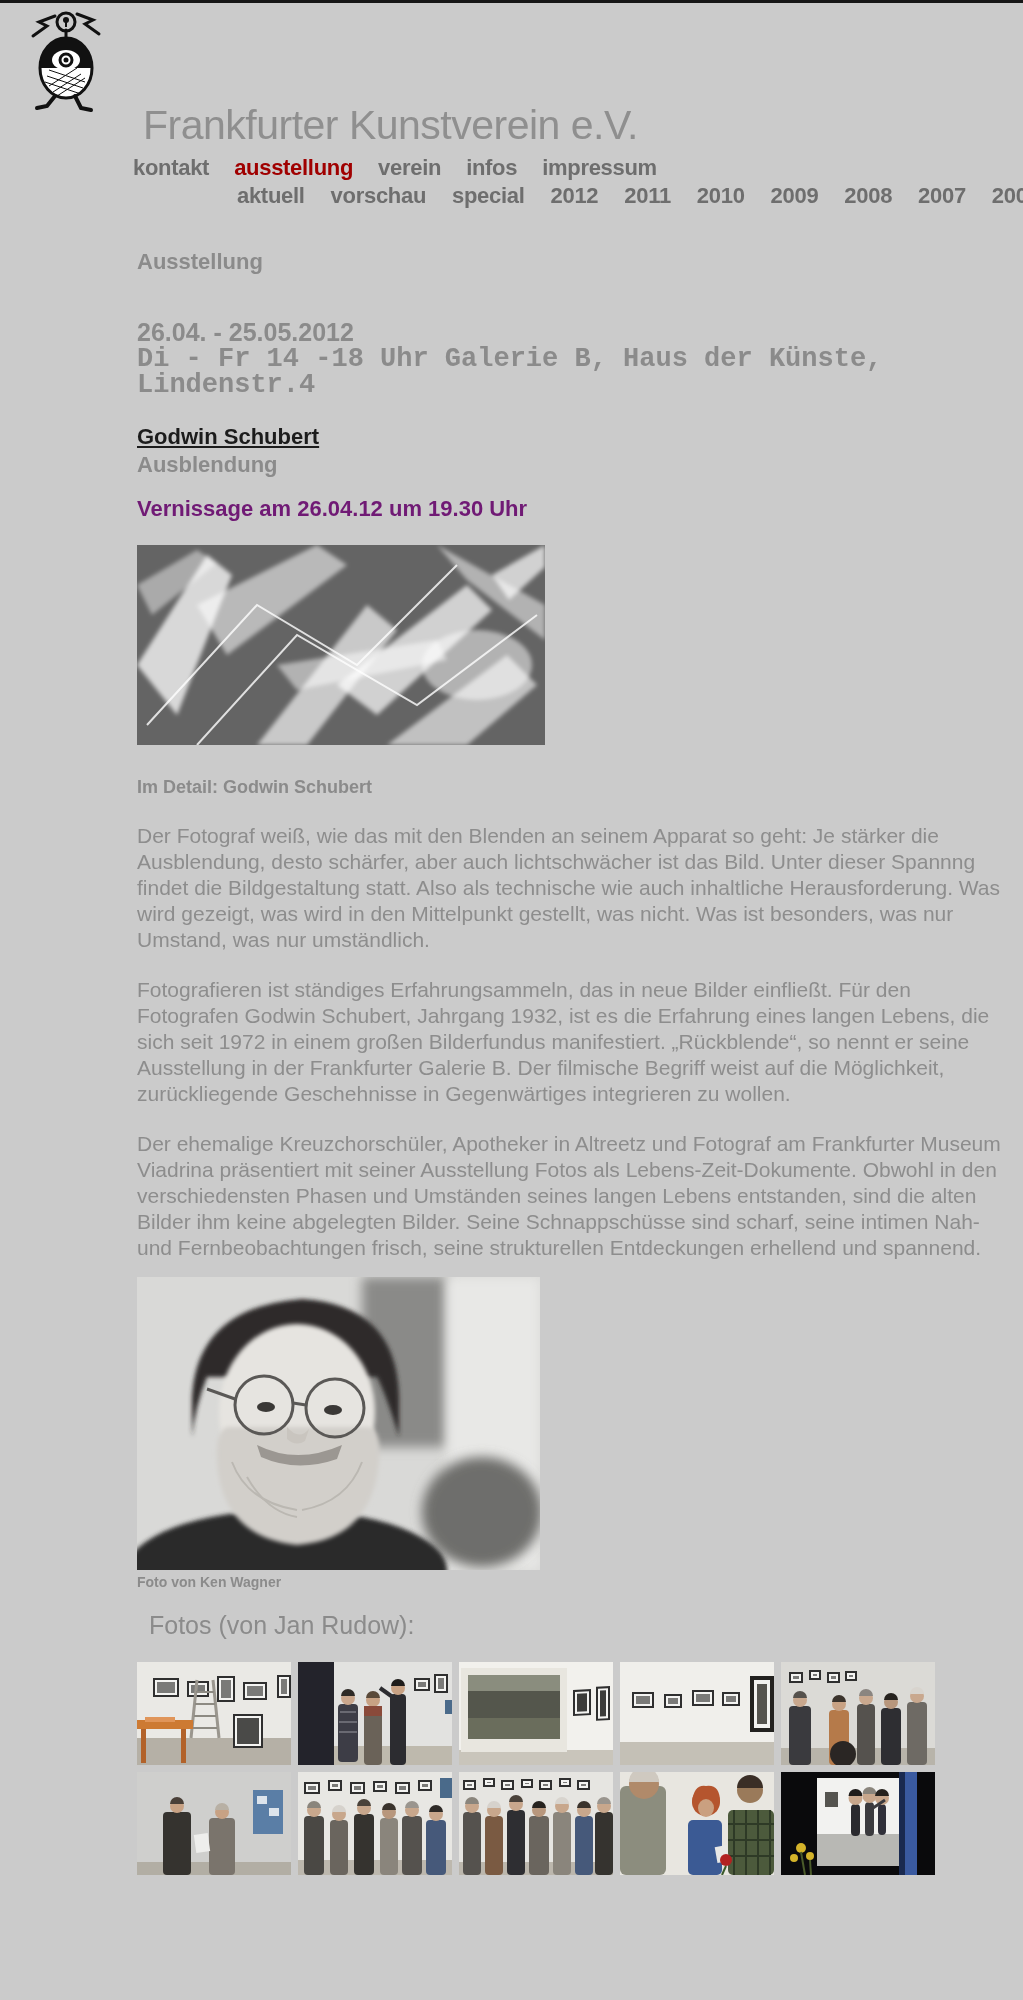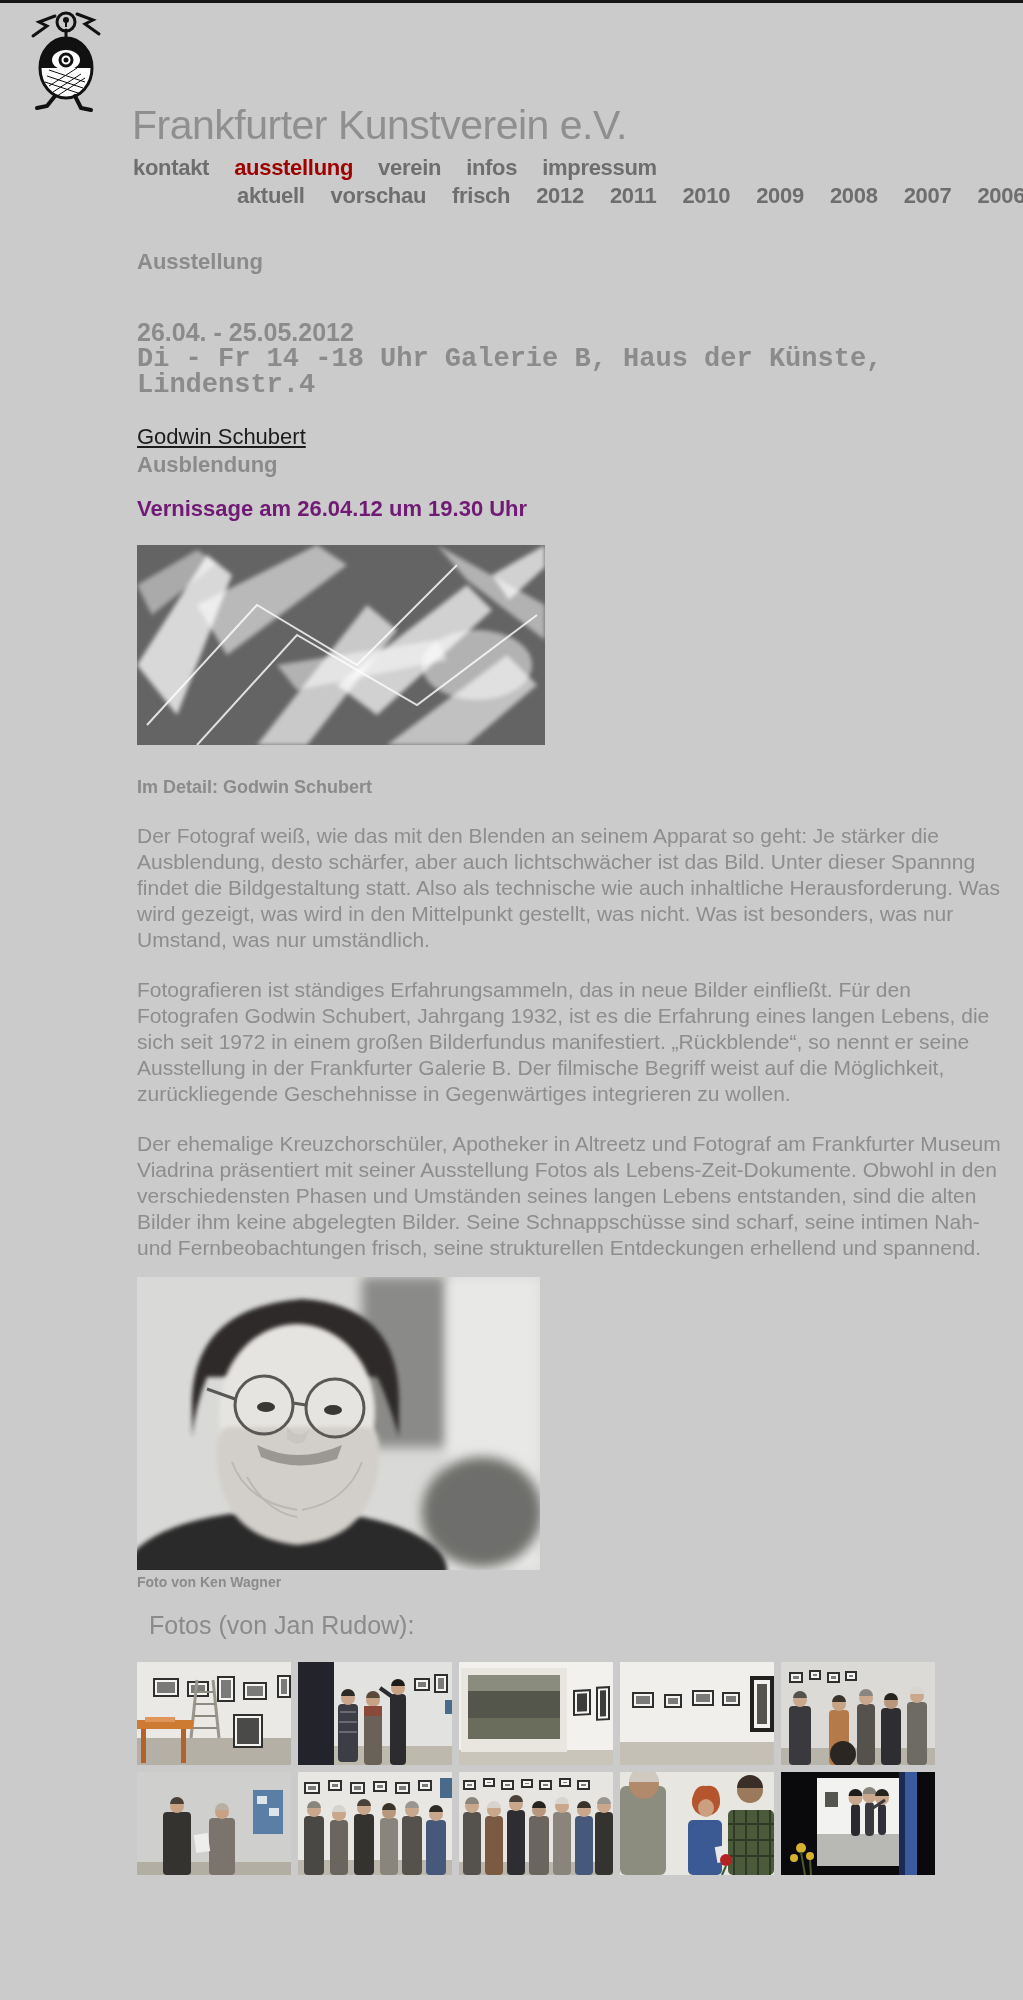--- a/index.html
+++ b/index.html
@@ -2,33 +2,33 @@
 <html><head>
 <meta charset="utf-8">
 <style>
   html,body{margin:0;padding:0;background:#cbcbcb;}
   .page{position:relative;width:1023px;height:2000px;background:#cbcbcb;overflow:hidden;
         font-family:"Liberation Sans",sans-serif;}
   .topbar{position:absolute;left:0;top:0;width:1023px;height:3px;background:#161616;}
 
   
   .logo{position:absolute;left:25px;top:8px;width:82px;height:108px;}
-  .site-title{position:absolute;left:132px;top:102px;font-size:41px;line-height:46px;
+  .site-title{position:absolute;left:143px;top:102px;font-size:41px;line-height:46px;
               color:#8f8f8f;letter-spacing:-0.5px;white-space:nowrap;}
   .nav1{position:absolute;left:133px;top:155px;display:flex;gap:25px;white-space:nowrap;}
   .nav2{position:absolute;left:237px;top:183px;display:flex;gap:26px;white-space:nowrap;}
   .nav-item{font-size:22px;font-weight:700;color:#6e6e6e;text-decoration:none;letter-spacing:-0.3px;cursor:pointer;}
   .nav-item.active{color:#a00000;}
 
   
   .main{position:absolute;left:137px;top:250px;width:880px;}
   .h-section{font-size:22px;line-height:24px;font-weight:700;color:#8b8b8b;margin:0;}
   .t-date{font-size:25px;line-height:28px;font-weight:700;color:#8b8b8b;margin:44px 0 0 0;}
   .t-venue{font-size:27px;line-height:26px;font-weight:700;color:#8b8b8b;margin:0;font-family:Liberation Mono, monospace;}
-  .t-artist{display:inline-block;font-size:22px;line-height:26px;font-weight:400;color:#1c1c1c;
+  .t-artist{display:inline-block;font-size:22px;line-height:26px;font-weight:700;color:#1c1c1c;
             text-decoration:underline;margin:26px 0 0 0;cursor:pointer;text-align:right;}
   .t-medium{font-size:22px;line-height:26px;font-weight:700;color:#8b8b8b;margin:2px 0 0 0;}
   .t-series{font-size:21px;line-height:26px;color:#8d8d8d;margin:20px 0 0 0;}
   .t-vernissage{font-size:22px;line-height:26px;font-weight:700;color:#701a75;margin:18px 0 0 0;}
   .exhibit-img{margin-top:23px;width:408px;height:200px;display:block;}
   .h-detail{font-size:18px;line-height:24px;font-weight:700;color:#8b8b8b;margin:30px 0 0 0;}
   .paras p{font-size:21px;line-height:26px;color:#8d8d8d;margin:24px 0 0 0;}
   .portrait-img{margin-top:16px;width:403px;height:293px;display:block;}
   .caption{font-size:14px;line-height:18px;font-weight:700;color:#8b8b8b;margin:3px 0 0 0;}
   .h-photos{font-size:25px;line-height:28px;font-weight:400;color:#8b8b8b;margin:20px 0 0 12px;}
@@ -77,21 +77,21 @@
   <nav class="nav1" id="nav1">
       <a class="nav-item">kontakt</a>
       <a class="nav-item active">ausstellung</a>
       <a class="nav-item">verein</a>
       <a class="nav-item">infos</a>
       <a class="nav-item">impressum</a>
     </nav>
   <nav class="nav2" id="nav2">
       <a class="nav-item">aktuell</a>
       <a class="nav-item">vorschau</a>
-      <a class="nav-item">frisch</a>
+      <a class="nav-item">special</a>
       <a class="nav-item">2012</a>
       <a class="nav-item">2011</a>
       <a class="nav-item">2010</a>
       <a class="nav-item">2009</a>
       <a class="nav-item">2008</a>
       <a class="nav-item">2007</a>
       <a class="nav-item">2006</a>
     </nav>
 
   <div class="main">

